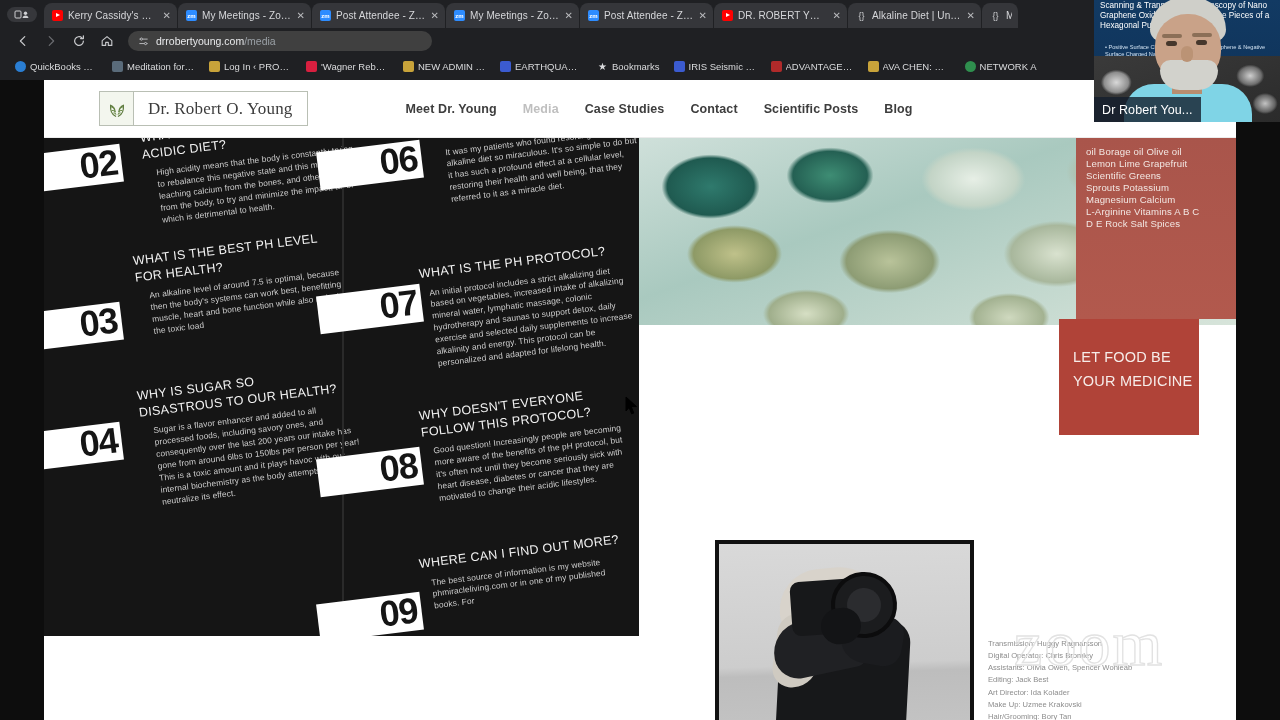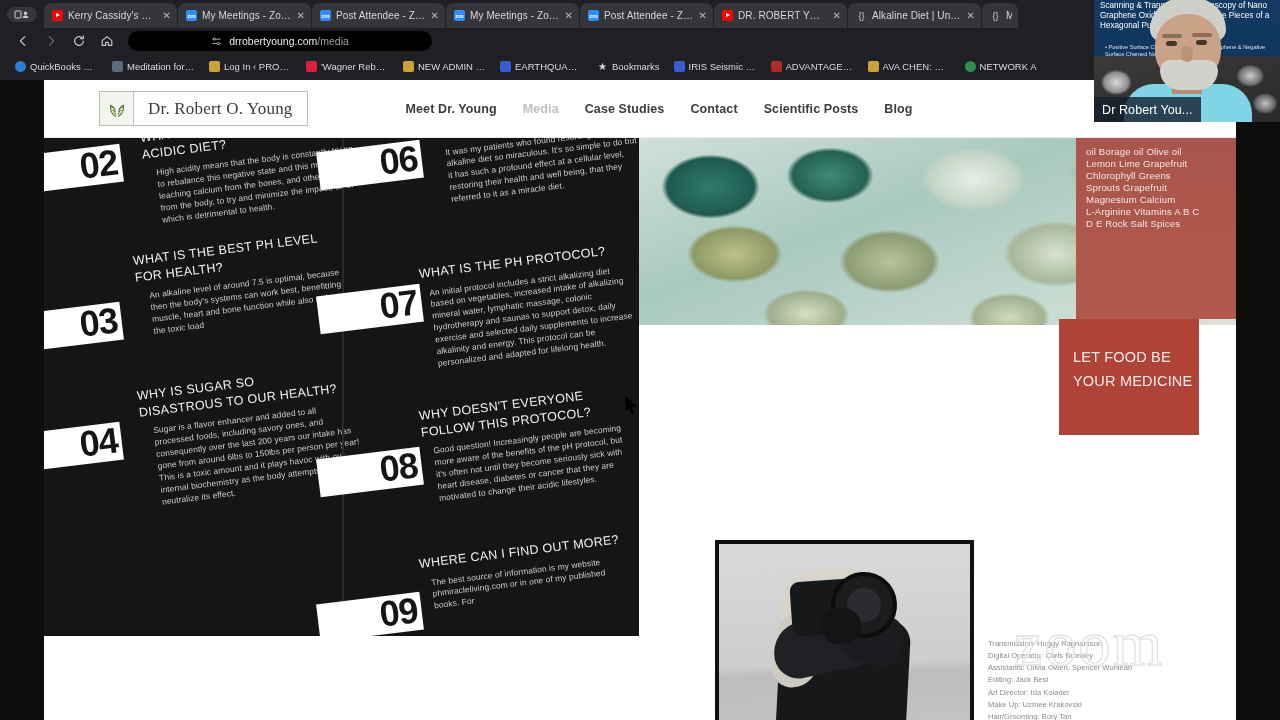--- a/index.html
+++ b/index.html
@@ -30,22 +30,22 @@
   }
   .tab .tabclose { font-size:10px; color:#b9babd; flex:0 0 auto; line-height:1; }
   .fav-zoom { background:#2d8cff; display:flex; align-items:center; justify-content:center; font-size:6px; color:#fff; font-weight:bold; }
   .fav-yt { background:#ff0000; border-radius:50%; position:relative; }
   .fav-yt:after { content:""; position:absolute; left:4px; top:3px; border-left:4px solid #fff; border-top:2.5px solid transparent; border-bottom:2.5px solid transparent; }
   .fav-generic { background:transparent; color:#cfd0d3; font-size:9px; display:flex; align-items:center; justify-content:center; }
 
   .toolbar { height:26px; display:flex; align-items:center; padding:0 8px 0 10px; gap:2px; background:#1f2023;}
   .nav-btn { width:26px; height:24px; display:flex; align-items:center; justify-content:center; color:#c8c9cc; }
   .omnibox {
-    flex:0 0 auto; width:304px; height:20px; background:#000000; border-radius:11px;
-    display:flex; align-items:center; padding:0 10px; gap:7px; margin-left:6px;justify-content:center;
+    flex:0 0 auto; width:304px; height:20px; background:#404040; border-radius:11px;
+    display:flex; align-items:center; padding:0 10px; gap:7px; margin-left:6px;
   }
   .omnibox .url { font-size:10.5px; color:#e8e9eb; white-space:nowrap; }
   .omnibox .url .path { color:#9aa0a6; }
 
   .bookmarks { height:24px; display:flex; align-items:center; gap:0px; padding-left:8px; background:#1f2023; }
   .bm { display:flex; align-items:center; gap:4px; padding:0 7px; max-width:97px; overflow:hidden; }
   .bm .bmico { width:11px; height:11px; border-radius:2px; flex:0 0 auto; }
   .bm .bmtxt { font-size:9.5px; color:#dadbdd; white-space:nowrap; overflow:hidden; text-overflow:ellipsis; }
 
   
@@ -427,22 +427,22 @@
             <div class="qbody" style="margin-left:10px;width:200px">The best source of information is my website phmiracleliving.com or in one of my published books. For</div>
           </div>
         </div>
       </div>
 
       <div class="pebbles">
         <div class="grad"></div>
         <div class="foodlist">
           <div>oil Borage oil Olive oil</div>
           <div>Lemon Lime Grapefruit</div>
-          <div>Chlorophyll Greens</div>
-          <div>Sprouts Grapefruit</div>
+          <div>Scientific Greens</div>
+          <div>Sprouts Potassium</div>
           <div>Magnesium Calcium</div>
           <div>L-Arginine Vitamins A B C</div>
           <div>D E Rock Salt Spices</div>
         </div>
       </div>
 
       <div class="medicine-box">
         <p>LET FOOD BE YOUR MEDICINE</p>
       </div>
 

